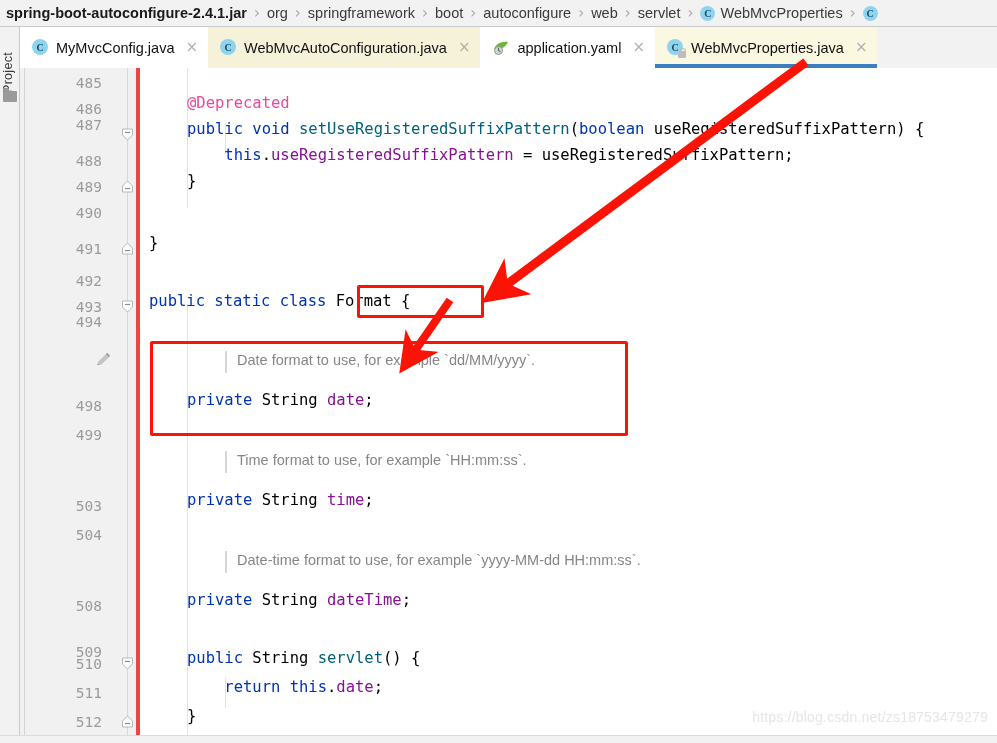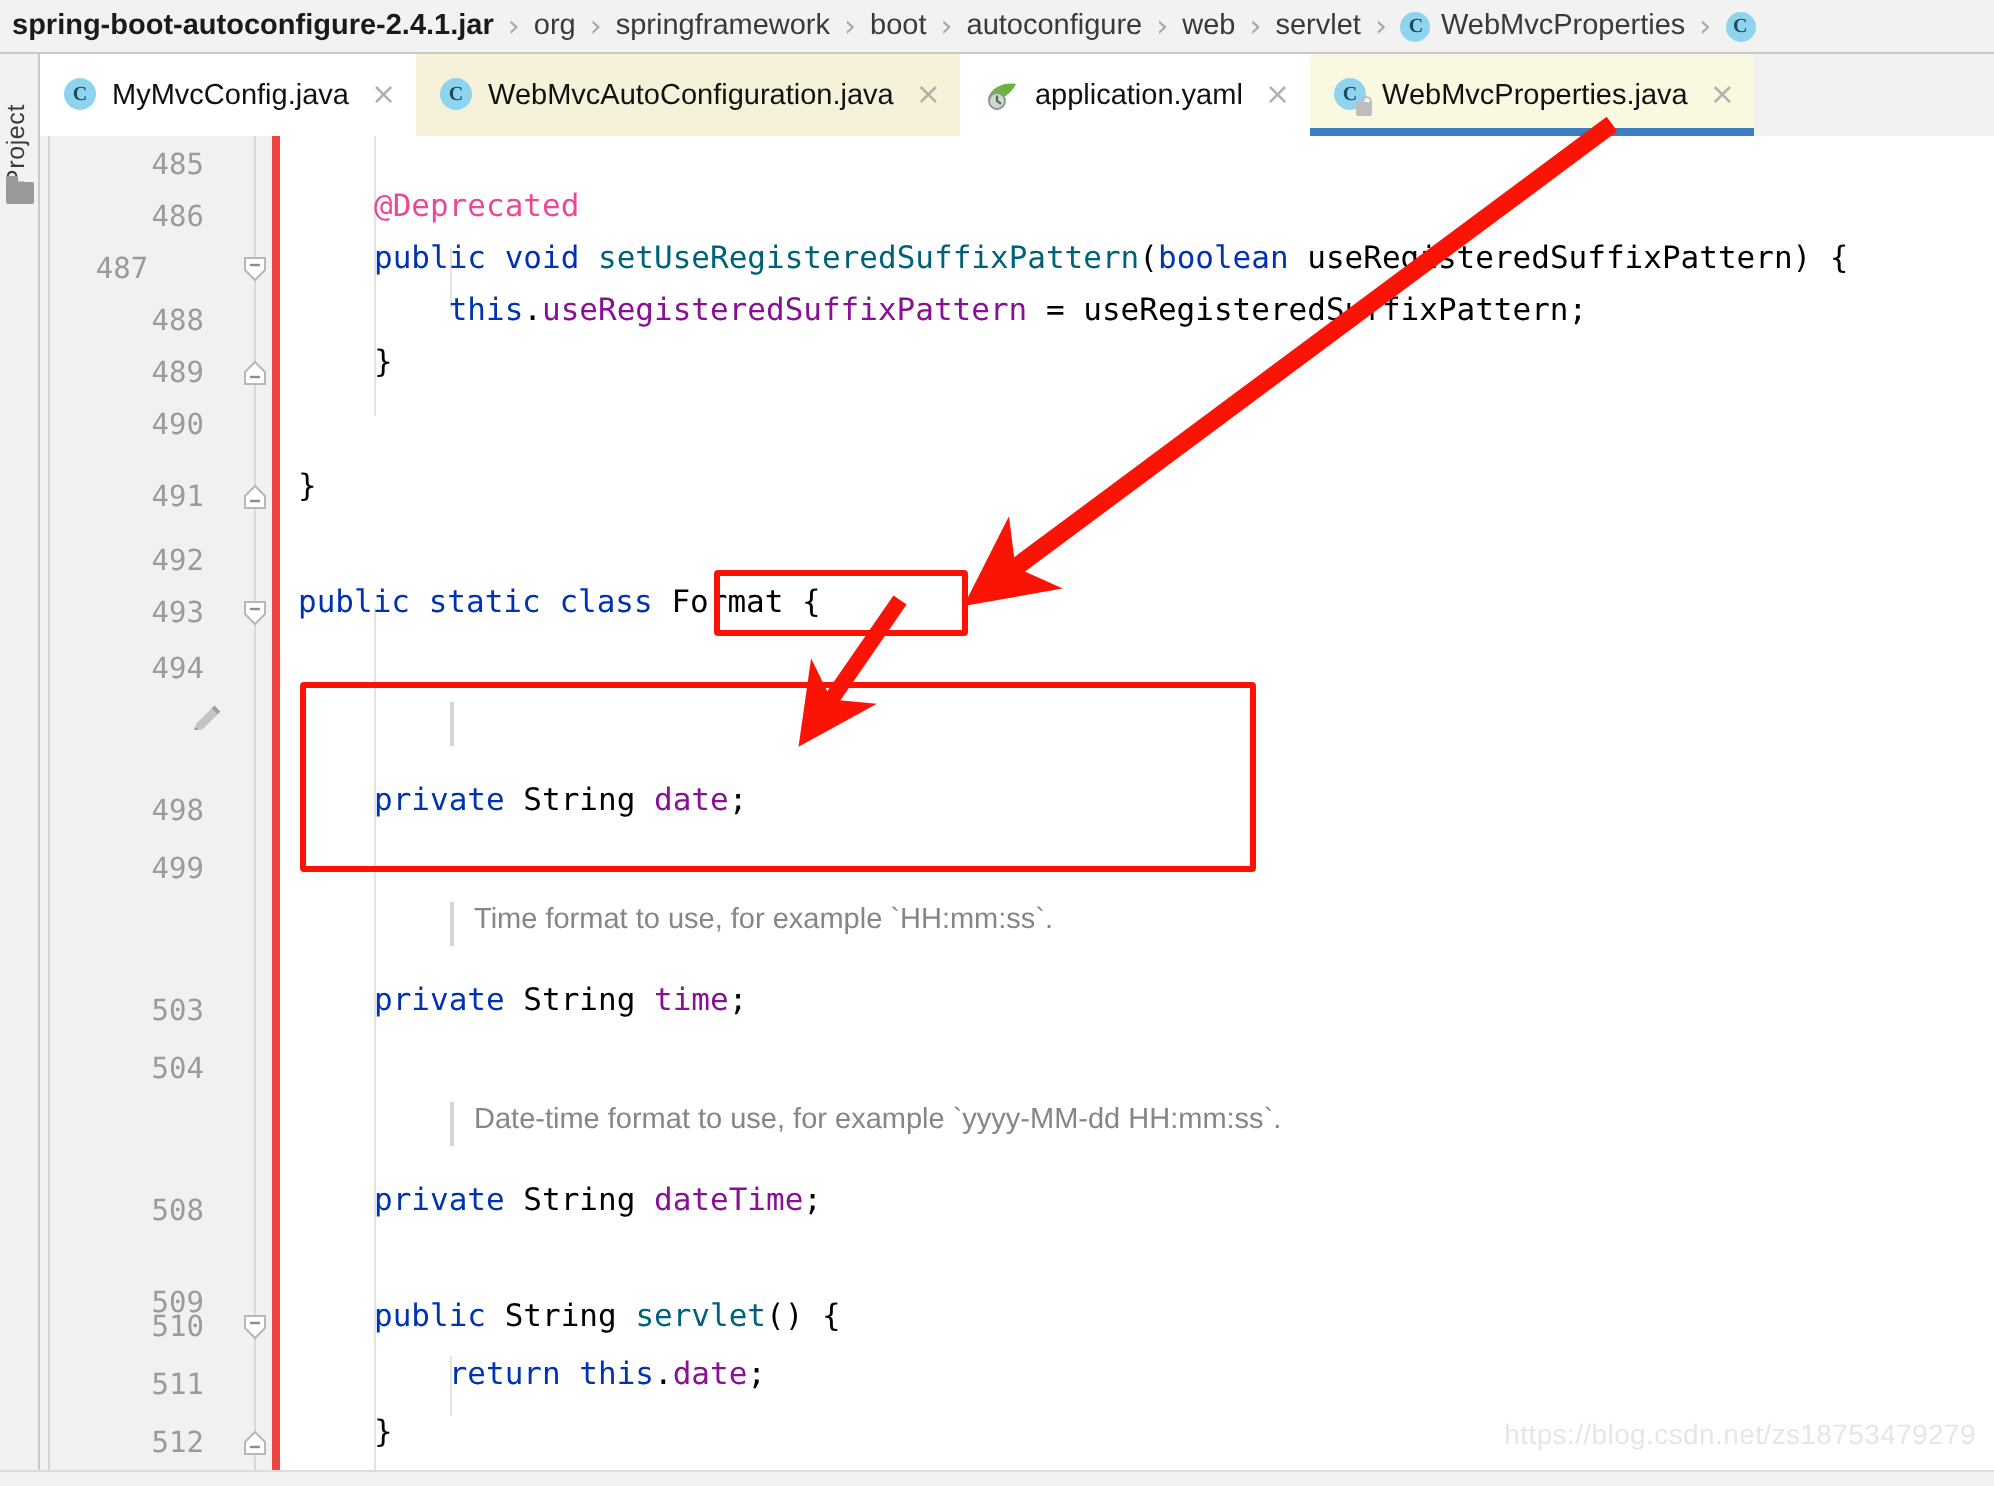--- a/index.html
+++ b/index.html
@@ -339,28 +339,28 @@
 <div id="editor">
 
   <div class="hl-row" style="top:258px;"></div>
 
   <div id="gutter">
     <div id="gutter-left-line"></div>
     <div id="gutter-vline"></div>
 
     <div class="lnum" style="top:6px;">485</div>
     <div class="lnum" style="top:32px;">486</div>
-    <div class="lnum" style="top:58px;text-align:center;">487</div>
+    <div class="lnum" style="top:48px;">487</div>
     <div class="lnum" style="top:84px;">488</div>
     <div class="lnum" style="top:110px;">489</div>
     <div class="lnum" style="top:136px;">490</div>
     <div class="lnum" style="top:172px;">491</div>
     <div class="lnum" style="top:204px;">492</div>
     <div class="lnum" style="top:230px;text-align:right;">493</div>
-    <div class="lnum" style="top:258px;">494</div>
+    <div class="lnum" style="top:245px;">494</div>
     <div class="lnum" style="top:329px;">498</div>
     <div class="lnum" style="top:358px;">499</div>
     <div class="lnum" style="top:429px;">503</div>
     <div class="lnum" style="top:458px;">504</div>
     <div class="lnum" style="top:529px;">508</div>
     <div class="lnum" style="top:575px;">509</div>
     <div class="lnum" style="top:587px;">510</div>
     <div class="lnum" style="top:616px;">511</div>
     <div class="lnum" style="top:645px;">512</div>
 
@@ -426,20 +426,21 @@
     <div class="codeline" style="top:52px; left:46px;"><span class="kw">public</span> <span class="kw">void</span> <span class="mth">setUseRegisteredSuffixPattern</span>(<span class="kw">boolean</span> useRegisteredSuffixPattern) {</div>
 
     <div class="codeline" style="top:78px; left:46px;">    <span class="kw">this</span>.<span class="fld">useRegisteredSuffixPattern</span> = useRegisteredSuffixPattern;</div>
 
     <div class="codeline" style="top:104px; left:46px;">}</div>
 
     <div class="codeline" style="top:166px; left:8px;">}</div>
 
     <div class="codeline" style="top:224px; left:8px;"><span class="kw">public</span> <span class="kw">static</span> <span class="kw">class</span> <span class="typ">Format</span> {</div>
 
+    <div class="doccmt" style="top:282px; left:96px;">Date format to use, for example `dd/MM/yyyy`.</div>
     <div class="codeline" style="top:323px; left:46px;"><span class="kw">private</span> <span class="typ">String</span> <span class="fld">date</span>;</div>
 
     <div class="doccmt" style="top:382px; left:96px;">Time format to use, for example `HH:mm:ss`.</div>
     <div class="codeline" style="top:423px; left:46px;"><span class="kw">private</span> <span class="typ">String</span> <span class="fld">time</span>;</div>
 
     <div class="doccmt" style="top:482px; left:96px;">Date-time format to use, for example `yyyy-MM-dd HH:mm:ss`.</div>
     <div class="codeline" style="top:523px; left:46px;"><span class="kw">private</span> <span class="typ">String</span> <span class="fld">dateTime</span>;</div>
 
     <div class="codeline" style="top:581px; left:46px;"><span class="kw">public</span> <span class="typ">String</span> <span class="mth">servlet</span>() {</div>
     <div class="codeline" style="top:610px; left:46px;">    <span class="kw">return</span> <span class="kw">this</span>.<span class="fld">date</span>;</div>

